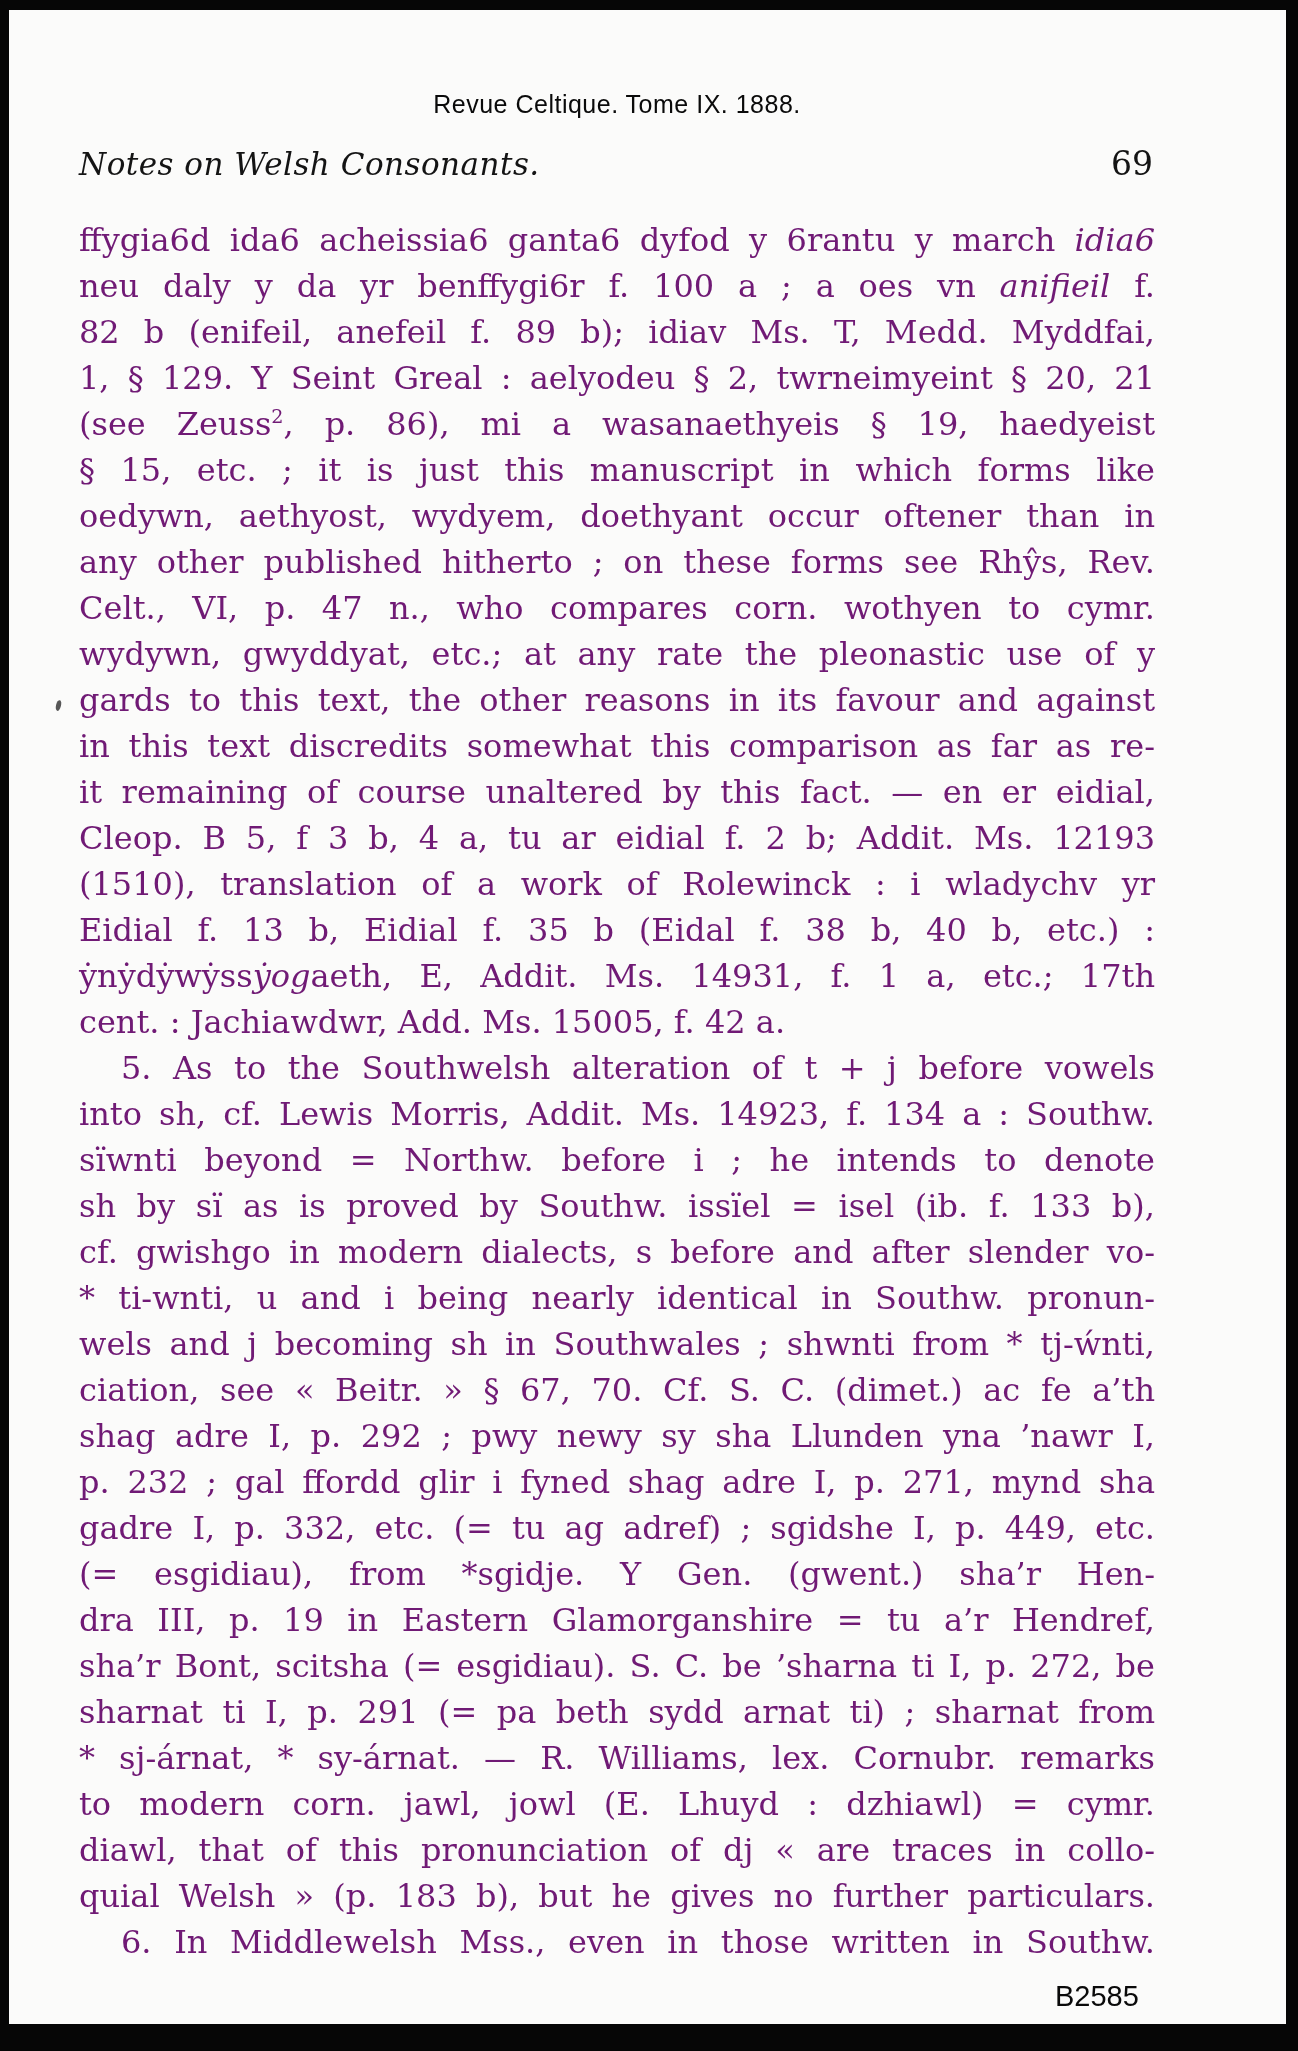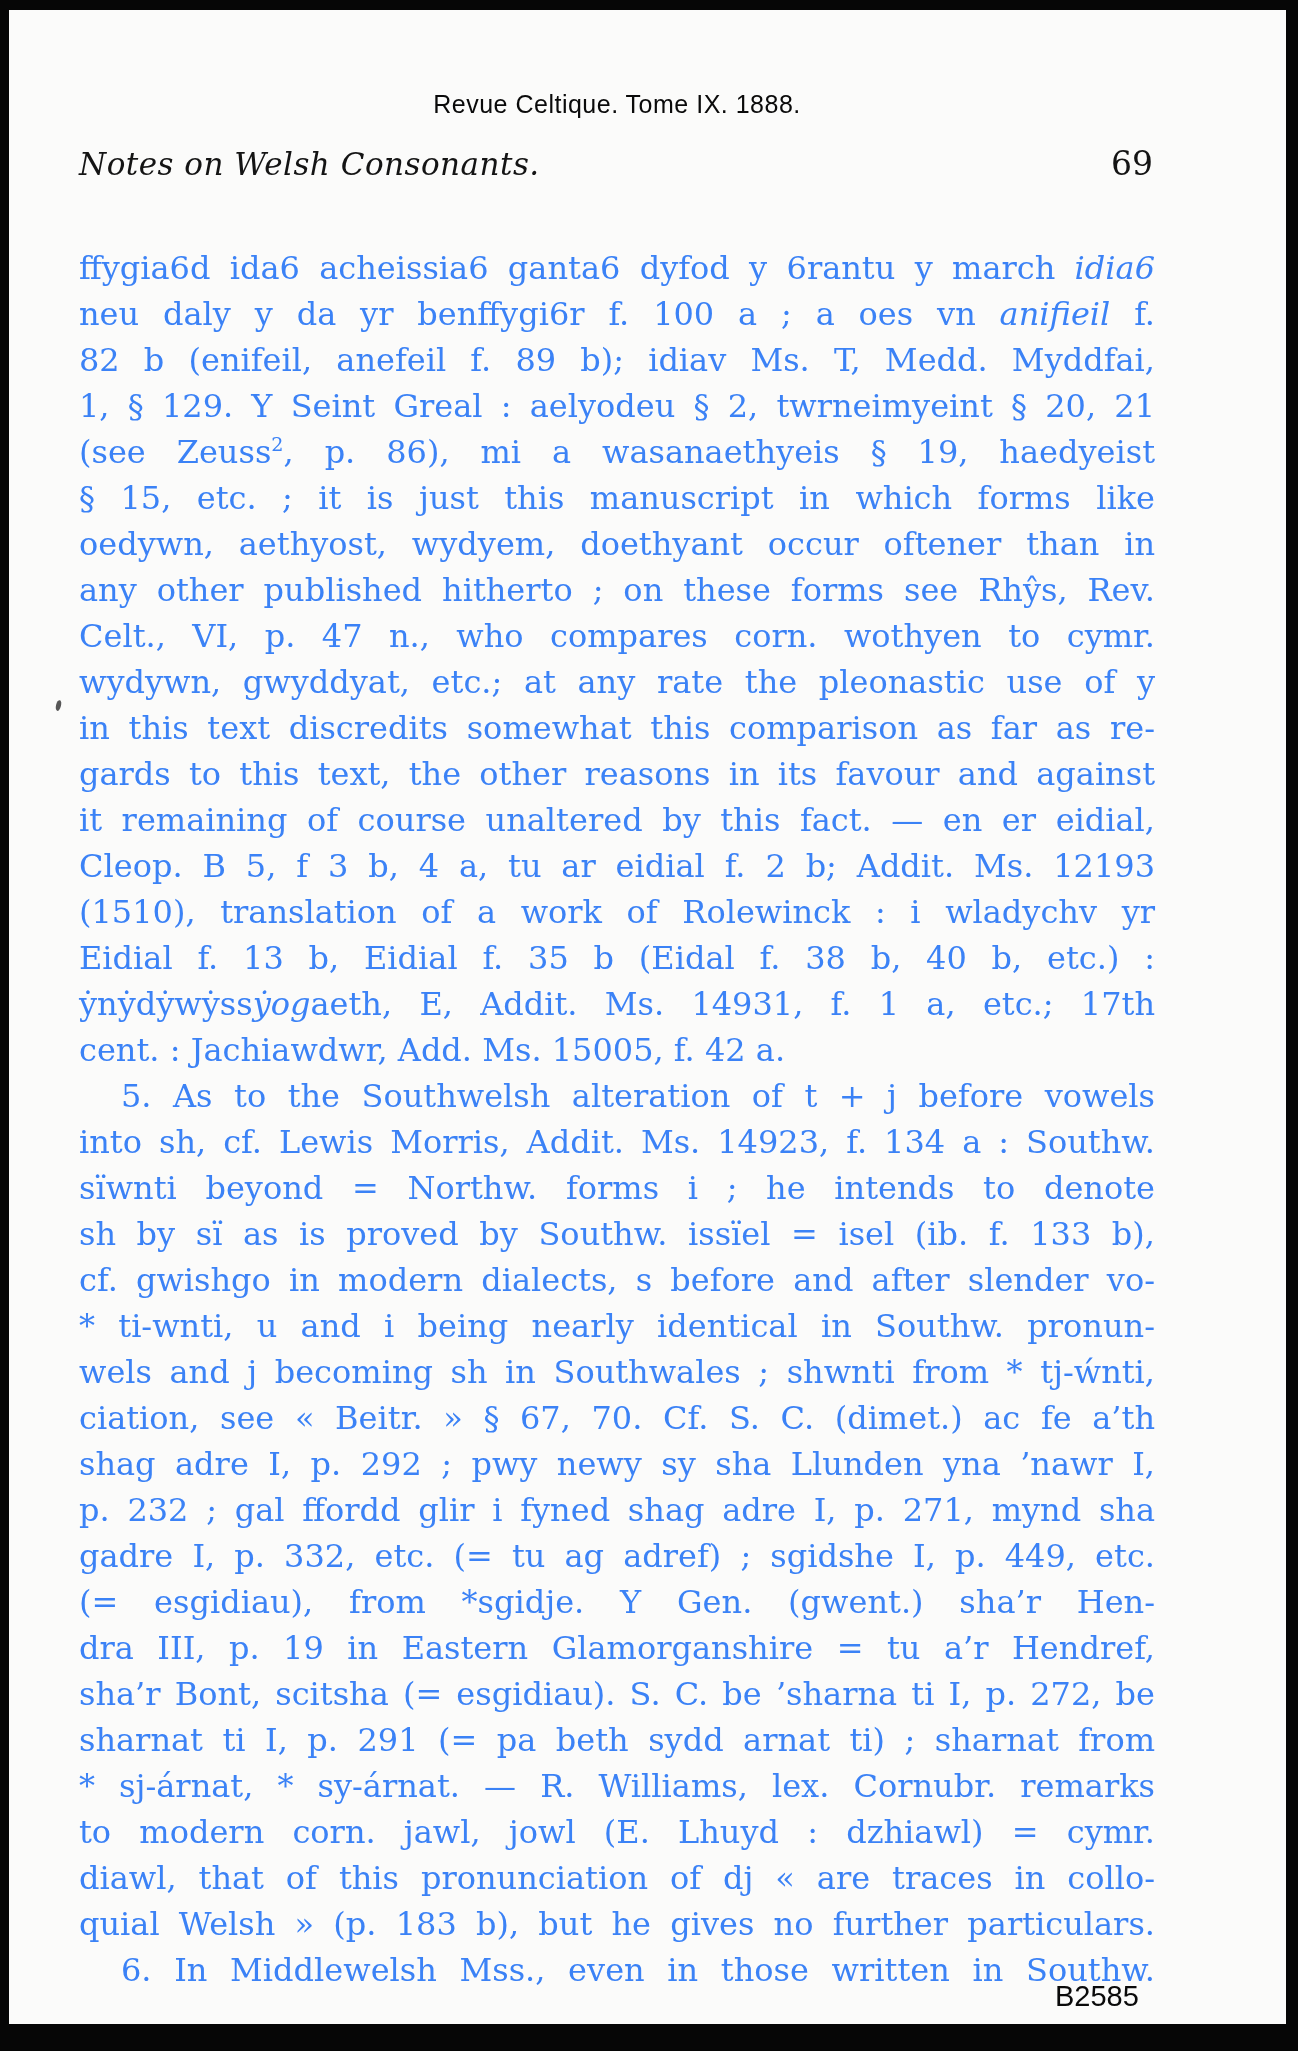--- a/index.html
+++ b/index.html
@@ -22,21 +22,21 @@
     position:absolute;top:136px;left:70px;width:1076px;height:46px;
   }
   .running-title{
     position:absolute;left:0;top:0;width:100%;text-align:left;
     font-style:italic;font-size:31px;color:#141414;letter-spacing:.5px;
   }
   .page-number{
     position:absolute;right:2px;top:-2px;font-size:33px;color:#141414;
   }
   .text-block{
-    position:absolute;left:70px;top:207px;width:1076px;color:#3b82f6;margin-top:28px;
+    position:absolute;left:70px;top:207px;width:1076px;color:#701a75;
   }
   .textline{
     font-size:32px;line-height:46px;
     text-align:justify;text-align-last:justify;
     white-space:normal;
   }
   .textline.nolast{text-align-last:left;}
   .textline.indent{text-indent:42px;}
   .it{font-style:italic;}
   sup{font-size:60%;vertical-align:super;line-height:0;}
@@ -65,31 +65,31 @@
       <div class="textline"><span>ffygia6d ida6 acheissia6 ganta6 dyfod y 6rantu y march </span><span class="it">idia6</span></div>
       <div class="textline"><span>neu daly y da yr benffygi6r f. 100 a ; a oes vn </span><span class="it">anifieil</span><span> f.</span></div>
       <div class="textline"><span>82 b (enifeil, anefeil f. 89 b); idiav Ms. T, Medd. Myddfai,</span></div>
       <div class="textline"><span>1, § 129. Y Seint Greal : aelyodeu § 2, twrneimyeint § 20, 21</span></div>
       <div class="textline"><span>(see Zeuss</span><sup>2</sup><span>, p. 86), mi a wasanaethyeis § 19, haedyeist</span></div>
       <div class="textline"><span>§ 15, etc. ; it is just this manuscript in which forms like</span></div>
       <div class="textline"><span>oedywn, aethyost, wydyem, doethyant occur oftener than in</span></div>
       <div class="textline"><span>any other published hitherto ; on these forms see Rhŷs, Rev.</span></div>
       <div class="textline"><span>Celt., VI, p. 47 n., who compares corn. wothyen to cymr.</span></div>
       <div class="textline"><span>wydywn, gwyddyat, etc.; at any rate the pleonastic use of y</span></div>
+      <div class="textline"><span>gards to this text, the other reasons in its favour and against</span></div>
       <div class="textline"><span>in this text discredits somewhat this comparison as far as re-</span></div>
-      <div class="textline"><span>gards to this text, the other reasons in its favour and against</span></div>
       <div class="textline"><span>it remaining of course unaltered by this fact. — en er eidial,</span></div>
       <div class="textline"><span>Cleop. B 5, f 3 b, 4 a, tu ar eidial f. 2 b; Addit. Ms. 12193</span></div>
       <div class="textline"><span>(1510), translation of a work of Rolewinck : i wladychv yr</span></div>
       <div class="textline"><span>Eidial f. 13 b, Eidial f. 35 b (Eidal f. 38 b, 40 b, etc.) :</span></div>
       <div class="textline"><span>ẏnẏdẏwẏss</span><span class="it">ẏog</span><span>aeth, E, Addit. Ms. 14931, f. 1 a, etc.; 17th</span></div>
       <div class="textline nolast"><span>cent. : Jachiawdwr, Add. Ms. 15005, f. 42 a.</span></div>
       <div class="textline indent"><span>5. As to the Southwelsh alteration of t + j before vowels</span></div>
       <div class="textline"><span>into sh, cf. Lewis Morris, Addit. Ms. 14923, f. 134 a : Southw.</span></div>
-      <div class="textline"><span>sïwnti beyond = Northw. forms i ; he intends to denote</span></div>
+      <div class="textline"><span>sïwnti beyond = Northw. before i ; he intends to denote</span></div>
       <div class="textline"><span>sh by sï as is proved by Southw. issïel = isel (ib. f. 133 b),</span></div>
       <div class="textline"><span>cf. gwishgo in modern dialects, s before and after slender vo-</span></div>
       <div class="textline"><span>* ti-wnti, u and i being nearly identical in Southw. pronun-</span></div>
       <div class="textline"><span>wels and j becoming sh in Southwales ; shwnti from * tj-ẃnti,</span></div>
       <div class="textline"><span>ciation, see « Beitr. » § 67, 70. Cf. S. C. (dimet.) ac fe a’th</span></div>
       <div class="textline"><span>shag adre I, p. 292 ; pwy newy sy sha Llunden yna ’nawr I,</span></div>
       <div class="textline"><span>p. 232 ; gal ffordd glir i fyned shag adre I, p. 271, mynd sha</span></div>
       <div class="textline"><span>gadre I, p. 332, etc. (= tu ag adref) ; sgidshe I, p. 449, etc.</span></div>
       <div class="textline"><span>(= esgidiau), from *sgidje. Y Gen. (gwent.) sha’r Hen-</span></div>
       <div class="textline"><span>dra III, p. 19 in Eastern Glamorganshire = tu a’r Hendref,</span></div>

